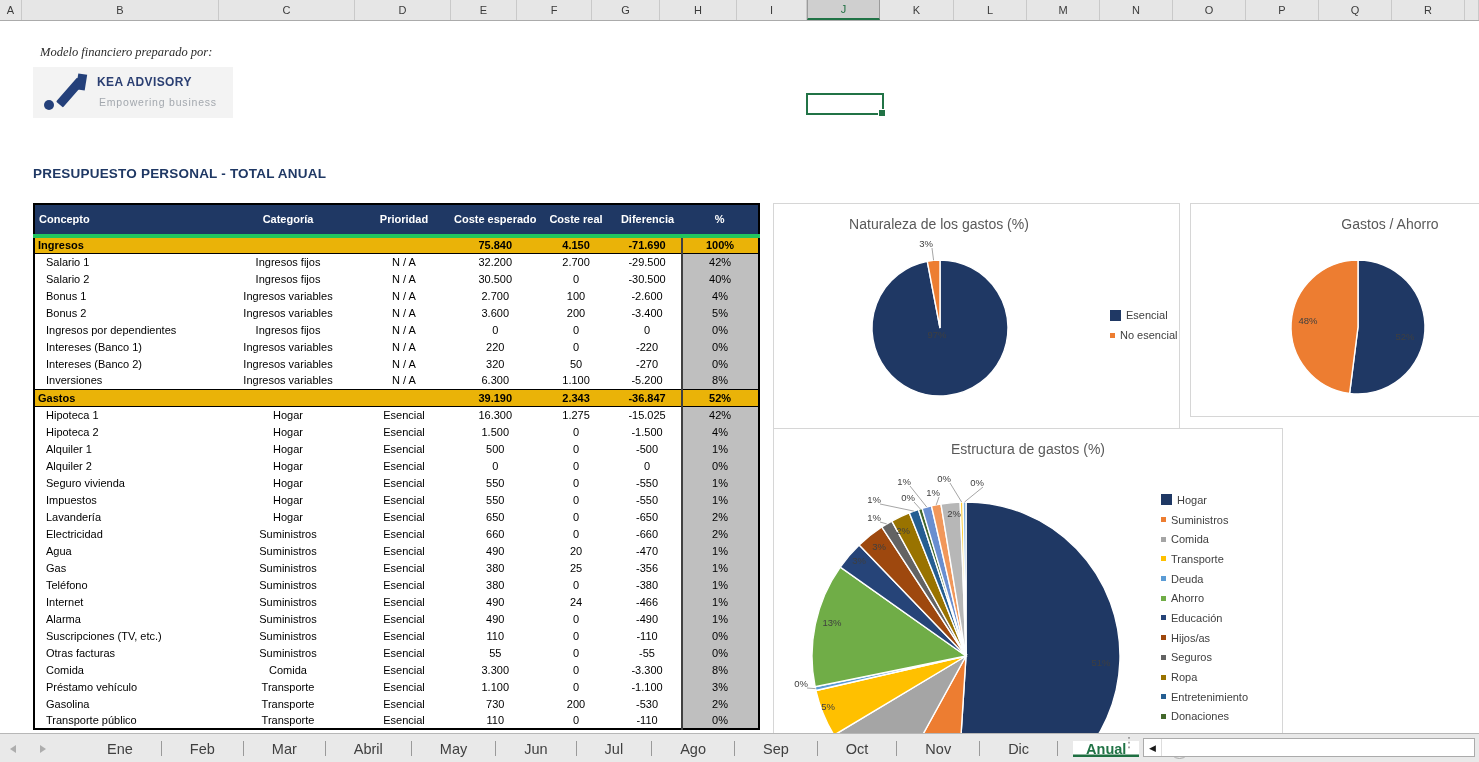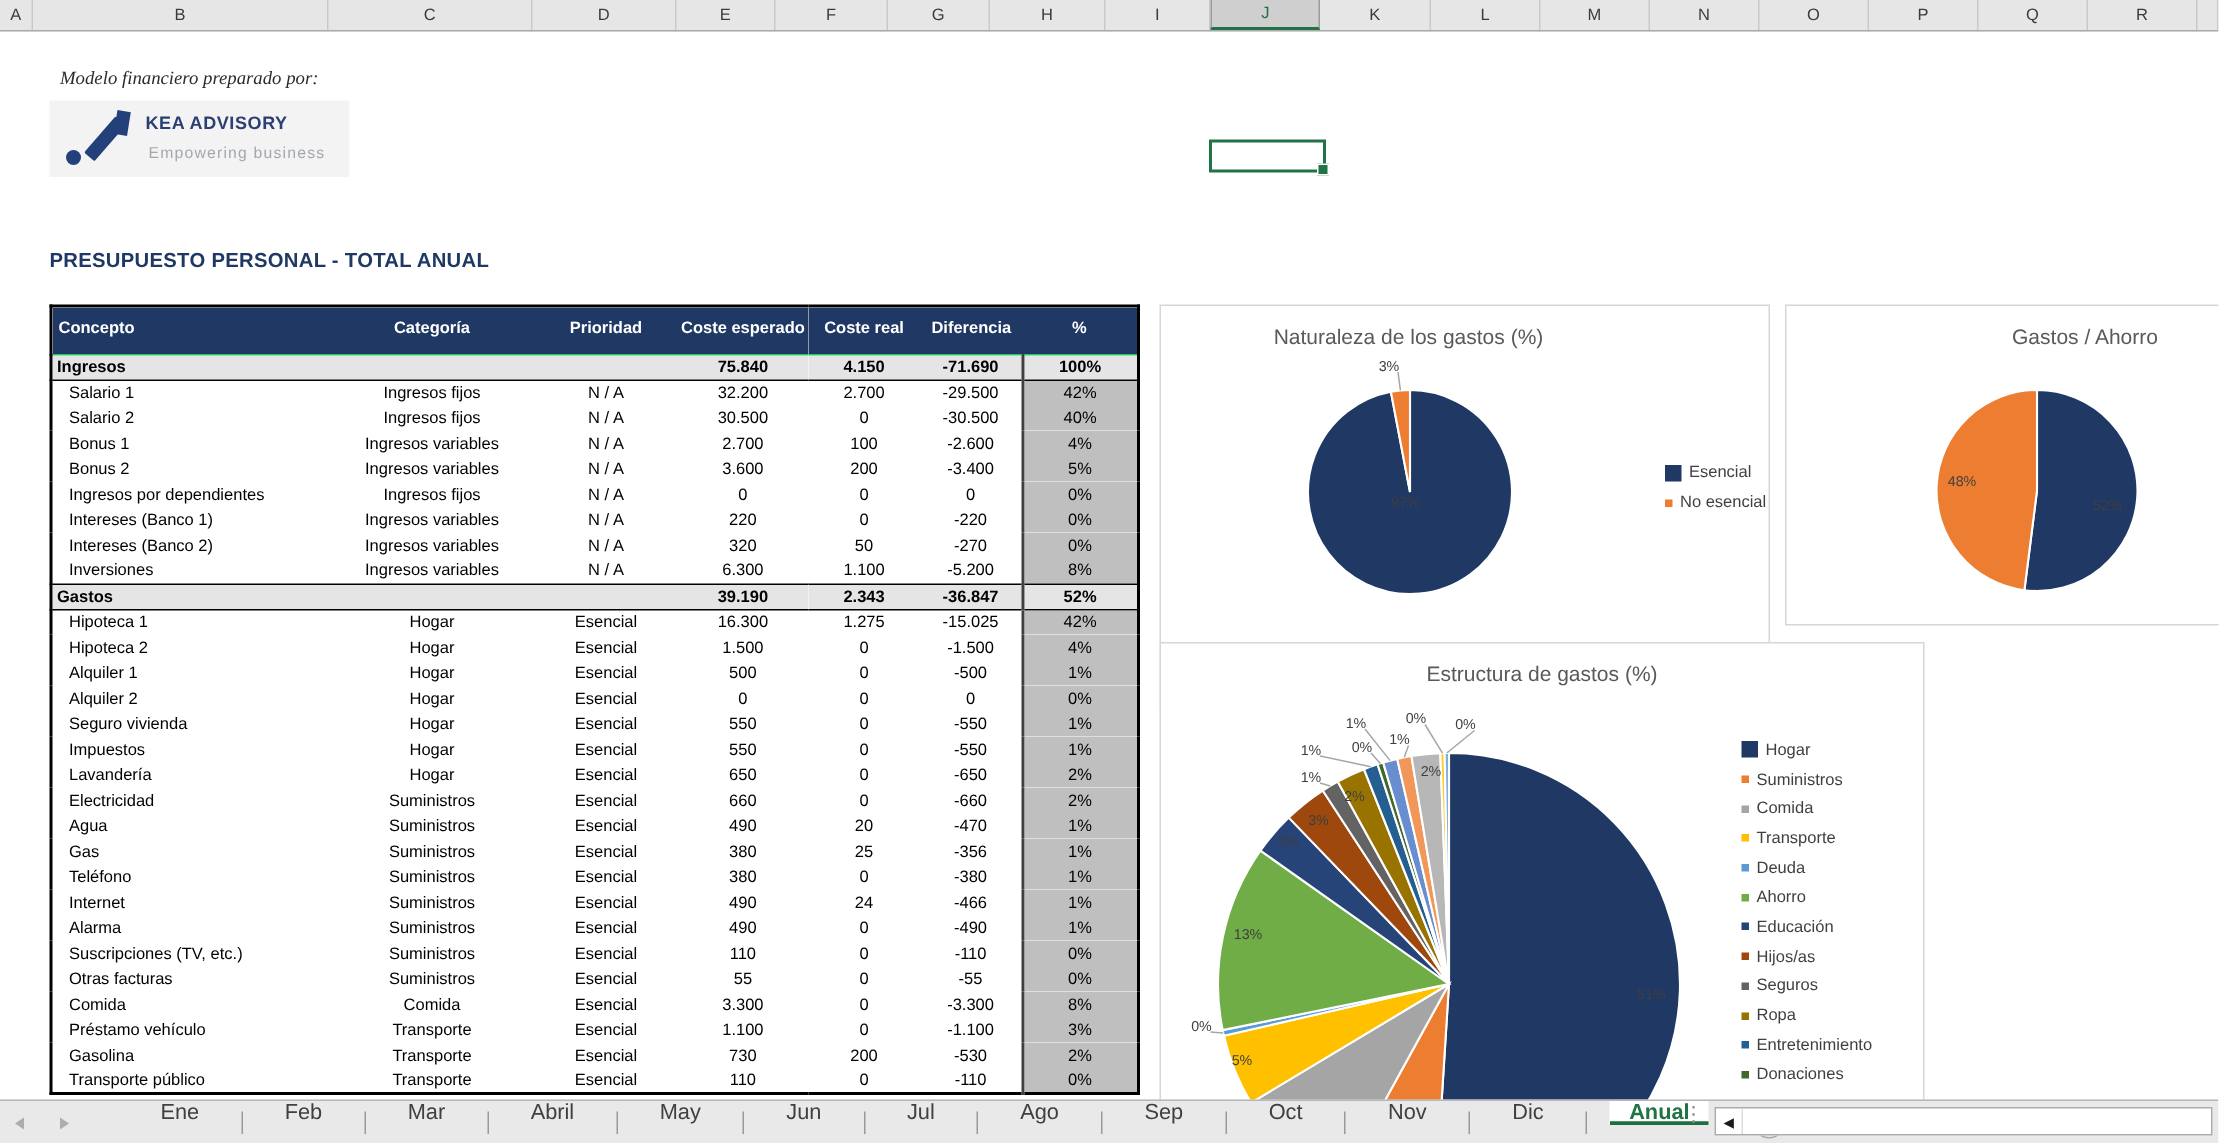--- a/index.html
+++ b/index.html
@@ -27,26 +27,26 @@
 
   
   #selcell{position:absolute;left:806px;top:93px;width:74px;height:18px;border:2px solid #217346;background:transparent;}
   #selcell .handle{position:absolute;right:-4px;bottom:-4px;width:6px;height:6px;background:#217346;border:1px solid #fff;}
 
   
   #tablewrap{position:absolute;left:33px;top:203px;}
   table{border-collapse:collapse;table-layout:fixed;border:2px solid #000;}
   td,th{font-size:11px;color:#000;padding:0 2px;box-sizing:border-box;overflow:hidden;white-space:nowrap;}
   thead tr{height:32px;}
-  thead th{background:#1F3864;color:#fff;font-weight:bold;text-align:center;line-height:1.25;border-bottom:1px solid #22c55e;}
+  thead th{background:#1F3864;color:#fff;font-weight:bold;text-align:center;line-height:1.25;border-bottom:4px solid #22c55e;}
   thead th.col0{text-align:left;padding-left:4px;}
   tbody tr{height:17px;}
   tbody td{text-align:center;}
   tbody td.col0{text-align:left;padding-left:11px;}
-  tr.section td{background:#e5e5e5;font-weight:bold;border-top:1px solid #000;border-bottom:1px solid #000;}
+  tr.section td{background:#eab308;font-weight:bold;border-top:1px solid #000;border-bottom:1px solid #000;}
   tr.section td.col0{padding-left:3px;}
   td.col6{background:#BFBFBF;border-left:2px solid #404040;}
   .w0{width:186px}.w1{width:136px}.w2{width:96px}.w3{width:66px}.w4{width:75px}.w5{width:68px}.w6{width:77px}
 
   
   .chart-panel{position:absolute;background:#fff;border:1px solid #D6D6D6;box-sizing:border-box;}
   #chart0{left:773px;top:203px;width:407px;height:270px;}
   #chart1{left:1190px;top:203px;width:400px;height:214px;}
   #chart2{left:773px;top:428px;width:510px;height:380px;}
   .chart-title{position:absolute;top:12px;left:0;text-align:center;font-size:14px;color:#595959;width:100%;}
@@ -535,21 +535,21 @@
           <span class="mktext"></span>
         </div>
       </div>
     </div>
 
   <div id="tabbar">
     <div class="navarrows">
       <span class="tri left"></span>
       <span class="tri right"></span>
     </div>
-    <div id="tabs" style="display:flex;align-items:flex-start;gap:15px;">
+    <div id="tabs" style="display:flex;align-items:center;gap:15px;">
         <span class="tab">Ene</span>
         <span class="tabdiv"></span>
         <span class="tab">Feb</span>
         <span class="tabdiv"></span>
         <span class="tab">Mar</span>
         <span class="tabdiv"></span>
         <span class="tab">Abril</span>
         <span class="tabdiv"></span>
         <span class="tab">May</span>
         <span class="tabdiv"></span>

